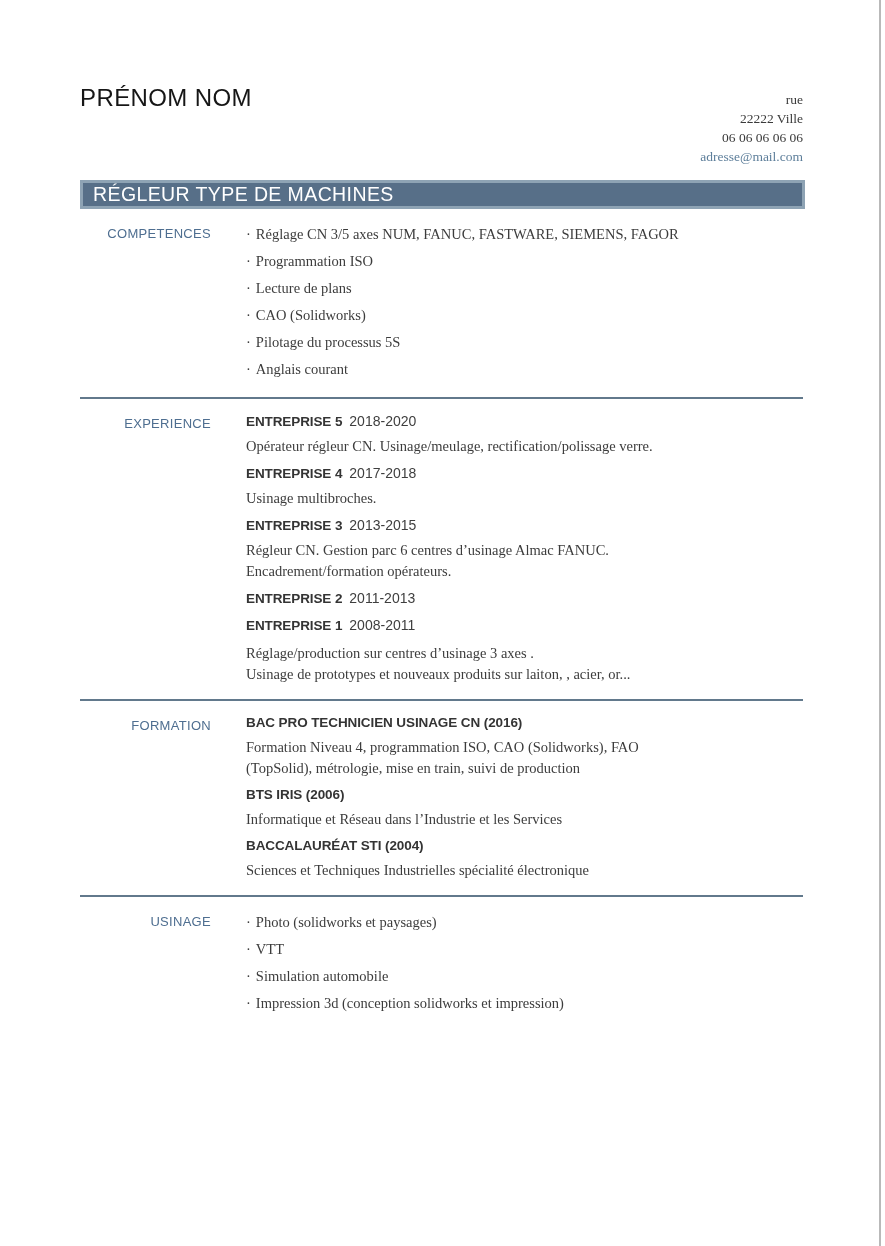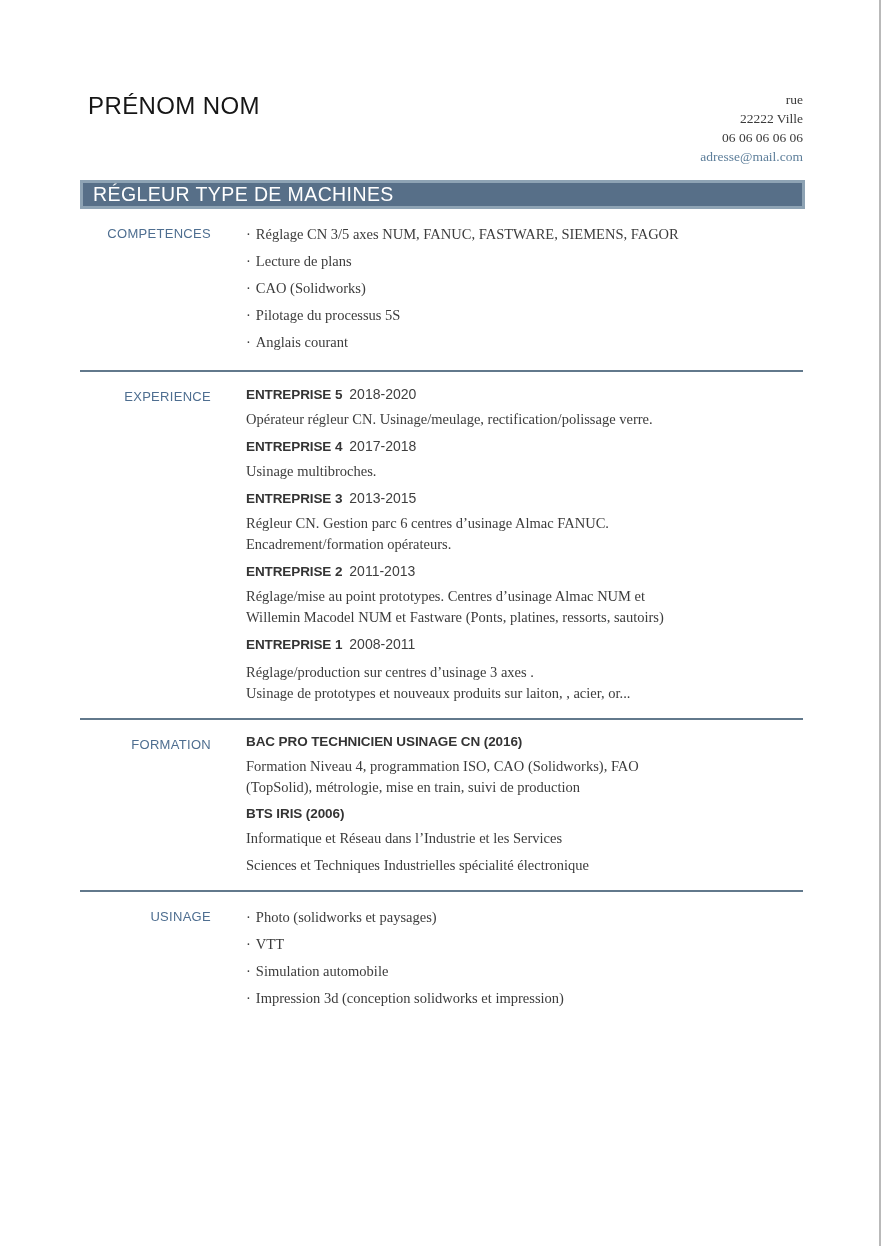--- a/index.html
+++ b/index.html
@@ -19,21 +19,21 @@
     background: #b9b9b9;
   }
   
   .header {
     display: flex;
     justify-content: space-between;
     align-items: flex-start;
     padding: 84px 82px 0 80px;
   }
   .person-name {
-    margin: 8px;
+    margin: 0;
     font-family: "Liberation Sans", sans-serif;
     font-weight: 400;
     font-size: 24px;
     letter-spacing: 0.4px;
     color: #161616;
     line-height: 28px;
   }
   .contact {
     margin-top: 6px;
     text-align: right;
@@ -139,20 +139,21 @@
   </div>
 
   <div class="title-bar">
     <span class="title-text">RÉGLEUR TYPE DE MACHINES</span>
   </div>
 
   <div class="section">
     <div class="section-label">COMPETENCES</div>
     <div class="section-content">
       <div class="bullet-row"><span class="bullet">·</span><span>Réglage CN 3/5 axes NUM, FANUC, FASTWARE, SIEMENS, FAGOR</span></div>
+      <div class="bullet-row"><span class="bullet">·</span><span>Programmation ISO</span></div>
       <div class="bullet-row"><span class="bullet">·</span><span>Lecture de plans</span></div>
       <div class="bullet-row"><span class="bullet">·</span><span>CAO (Solidworks)</span></div>
       <div class="bullet-row"><span class="bullet">·</span><span>Pilotage du processus 5S</span></div>
       <div class="bullet-row"><span class="bullet">·</span><span>Anglais courant</span></div>
     </div>
   </div>
 
   <div class="divider"></div>
 
   <div class="section">
@@ -176,24 +177,20 @@
       <div class="entry">
         <div class="entry-head"><span>ENTREPRISE 3</span><span class="dates">2013-2015</span></div>
         <div class="entry-body">
           <div class="entry-line">Régleur CN. Gestion parc 6 centres d’usinage Almac FANUC.</div>
           <div class="entry-line">Encadrement/formation opérateurs.</div>
         </div>
       </div>
 
       <div class="entry">
         <div class="entry-head"><span>ENTREPRISE 2</span><span class="dates">2011-2013</span></div>
-        <div class="entry-body">
-          <div class="entry-line">Réglage/mise au point prototypes. Centres d’usinage Almac NUM et</div>
-          <div class="entry-line">Willemin Macodel NUM et Fastware (Ponts, platines, ressorts, sautoirs)</div>
-        </div>
       </div>
 
       <div class="entry extra-gap">
         <div class="entry-head"><span>ENTREPRISE 1</span><span class="dates">2008-2011</span></div>
         <div class="entry-body">
           <div class="entry-line">Réglage/production sur centres d’usinage 3 axes .</div>
           <div class="entry-line">Usinage de prototypes et nouveaux produits sur laiton, , acier, or...</div>
         </div>
       </div>
 
@@ -215,20 +212,21 @@
       </div>
 
       <div class="entry">
         <div class="entry-head">BTS IRIS (2006)</div>
         <div class="entry-body">
           <div class="entry-line">Informatique et Réseau dans l’Industrie et les Services</div>
         </div>
       </div>
 
       <div class="entry">
+        <div class="entry-head">BACCALAURÉAT STI (2004)</div>
         <div class="entry-body">
           <div class="entry-line">Sciences et Techniques Industrielles spécialité électronique</div>
         </div>
       </div>
 
     </div>
   </div>
 
   <div class="divider"></div>
 

